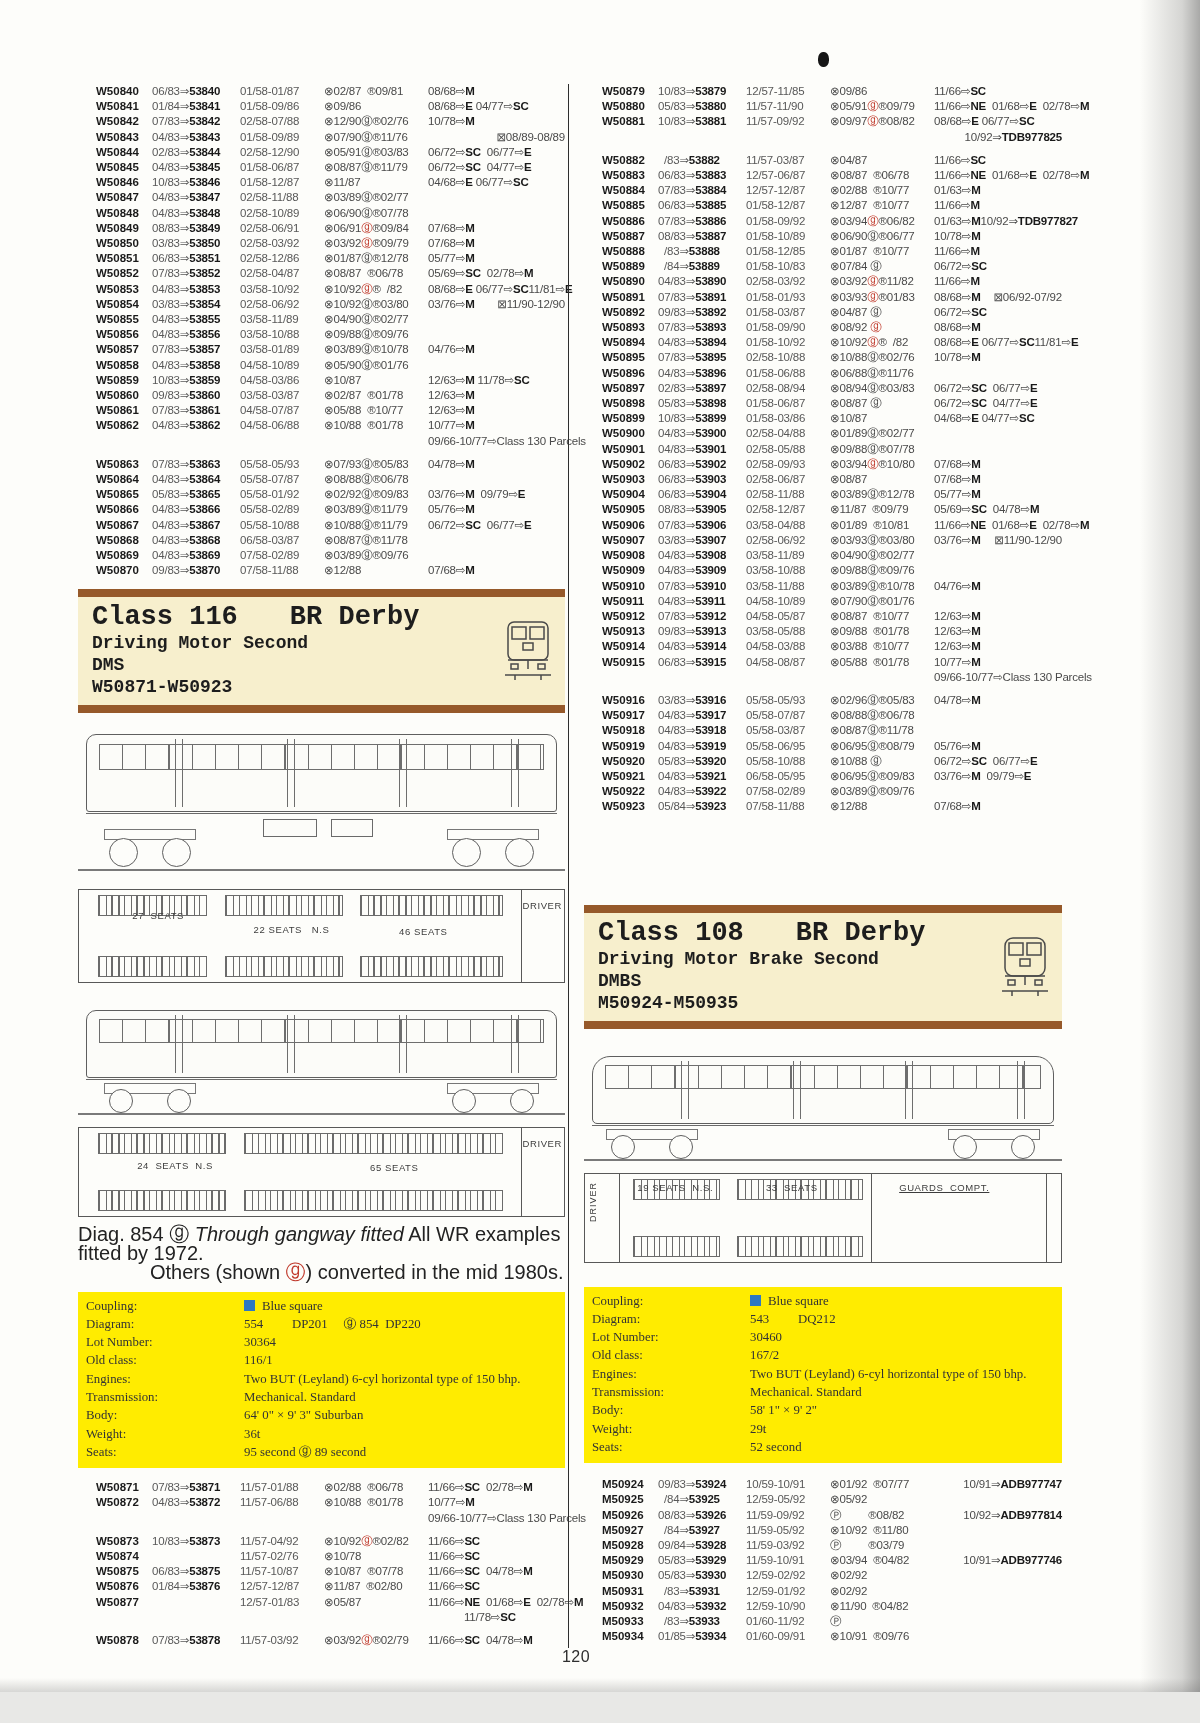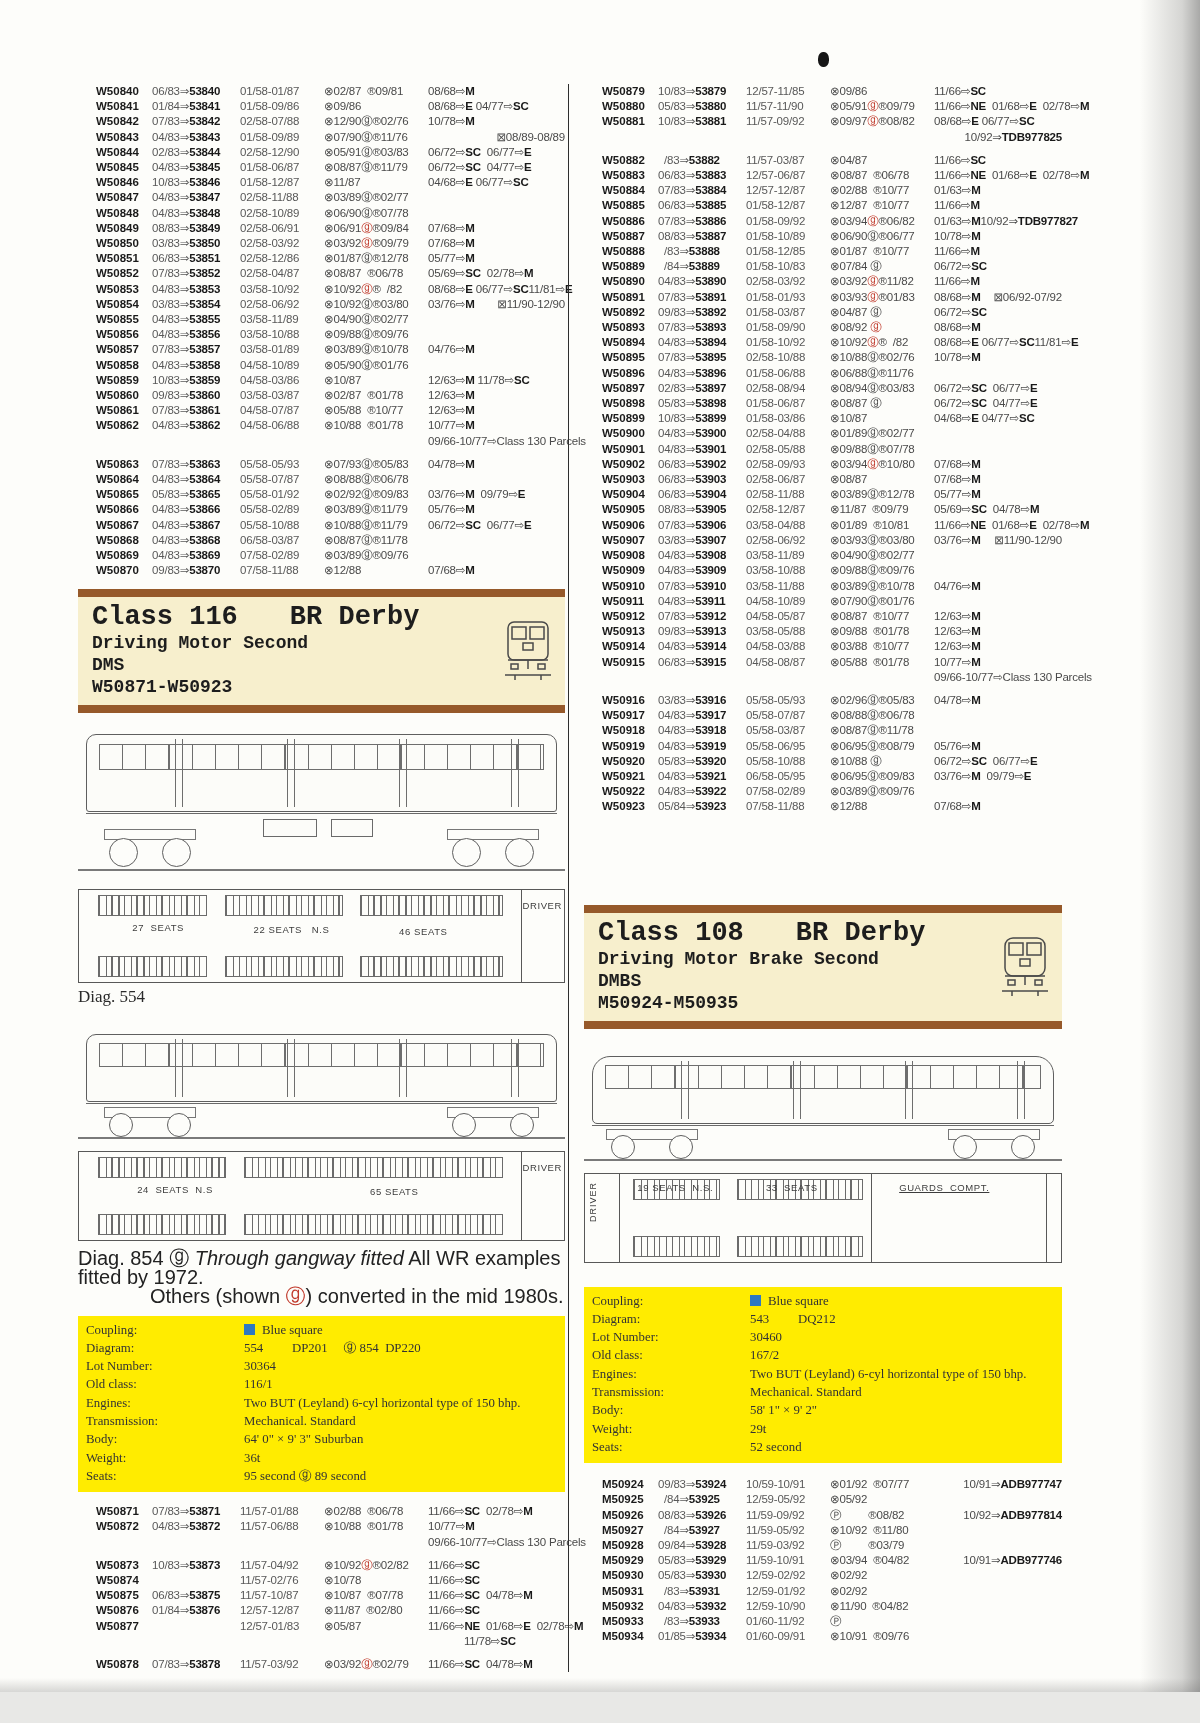--- a/index.html
+++ b/index.html
@@ -179,26 +179,25 @@
       </div>
 
       <div class="plan">
         <div class="pseat ptop" style="left:4%;width:22%;"></div>
         <div class="pseat ptop" style="left:30%;width:24%;"></div>
         <div class="pseat ptop" style="left:58%;width:29%;"></div>
         <div class="pseat pbot" style="left:4%;width:22%;"></div>
         <div class="pseat pbot" style="left:30%;width:24%;"></div>
         <div class="pseat pbot" style="left:58%;width:29%;"></div>
         <div class="pdrv" style="right:0;width:42px;"></div>
-        <span class="plab" style="left:11%;top:32px;text-align:center;">27  SEATS</span>
+        <span class="plab" style="left:11%;top:20px;text-align:center;">27  SEATS</span>
         <span class="plab" style="left:36%;top:34px;">22 SEATS   N.S</span>
         <span class="plab" style="left:66%;top:36px;">46 SEATS</span>
         <span class="plab" style="right:2px;top:10px;">DRIVER</span>
       </div>
-      <div class="dcaption">Diag. 554</div>
 
       <div class="elev short">
         <div class="ebody" style="height:66px;">
             <div class="ewin" style="top:8px;height:22px;"></div>
             <div class="edoors"></div>
           </div>
         <div class="eline" style="top:74px;"></div>
         <div class="ebogie" style="left:26px;">
             <i></i>
             <i></i>
@@ -450,16 +449,17 @@
             <div class="row"><span class="c1">M50930</span><span class="c2">05/83⇒<b>53930</b></span><span class="c3">12/59-02/92</span><span class="c4">⊗02/92</span><span class="c5"></span><span class="c6"></span></div>
             <div class="row"><span class="c1">M50931</span><span class="c2">  /83⇒<b>53931</b></span><span class="c3">12/59-01/92</span><span class="c4">⊗02/92</span><span class="c5"></span><span class="c6"></span></div>
             <div class="row"><span class="c1">M50932</span><span class="c2">04/83⇒<b>53932</b></span><span class="c3">12/59-10/90</span><span class="c4">⊗11/90  ®04/82</span><span class="c5"></span><span class="c6"></span></div>
             <div class="row"><span class="c1">M50933</span><span class="c2">  /83⇒<b>53933</b></span><span class="c3">01/60-11/92</span><span class="c4">Ⓟ</span><span class="c5"></span><span class="c6"></span></div>
             <div class="row"><span class="c1">M50934</span><span class="c2">01/85⇒<b>53934</b></span><span class="c3">01/60-09/91</span><span class="c4">⊗10/91  ®09/76</span><span class="c5"></span><span class="c6"></span></div>
           </div>
         </div>
     </div>
   </div>
 
+  <div class="pageno">120</div>
 
   <div class="scan-edge-right"></div>
   <div class="scan-edge-bottom"></div>
 </div>
 
 </body></html>

